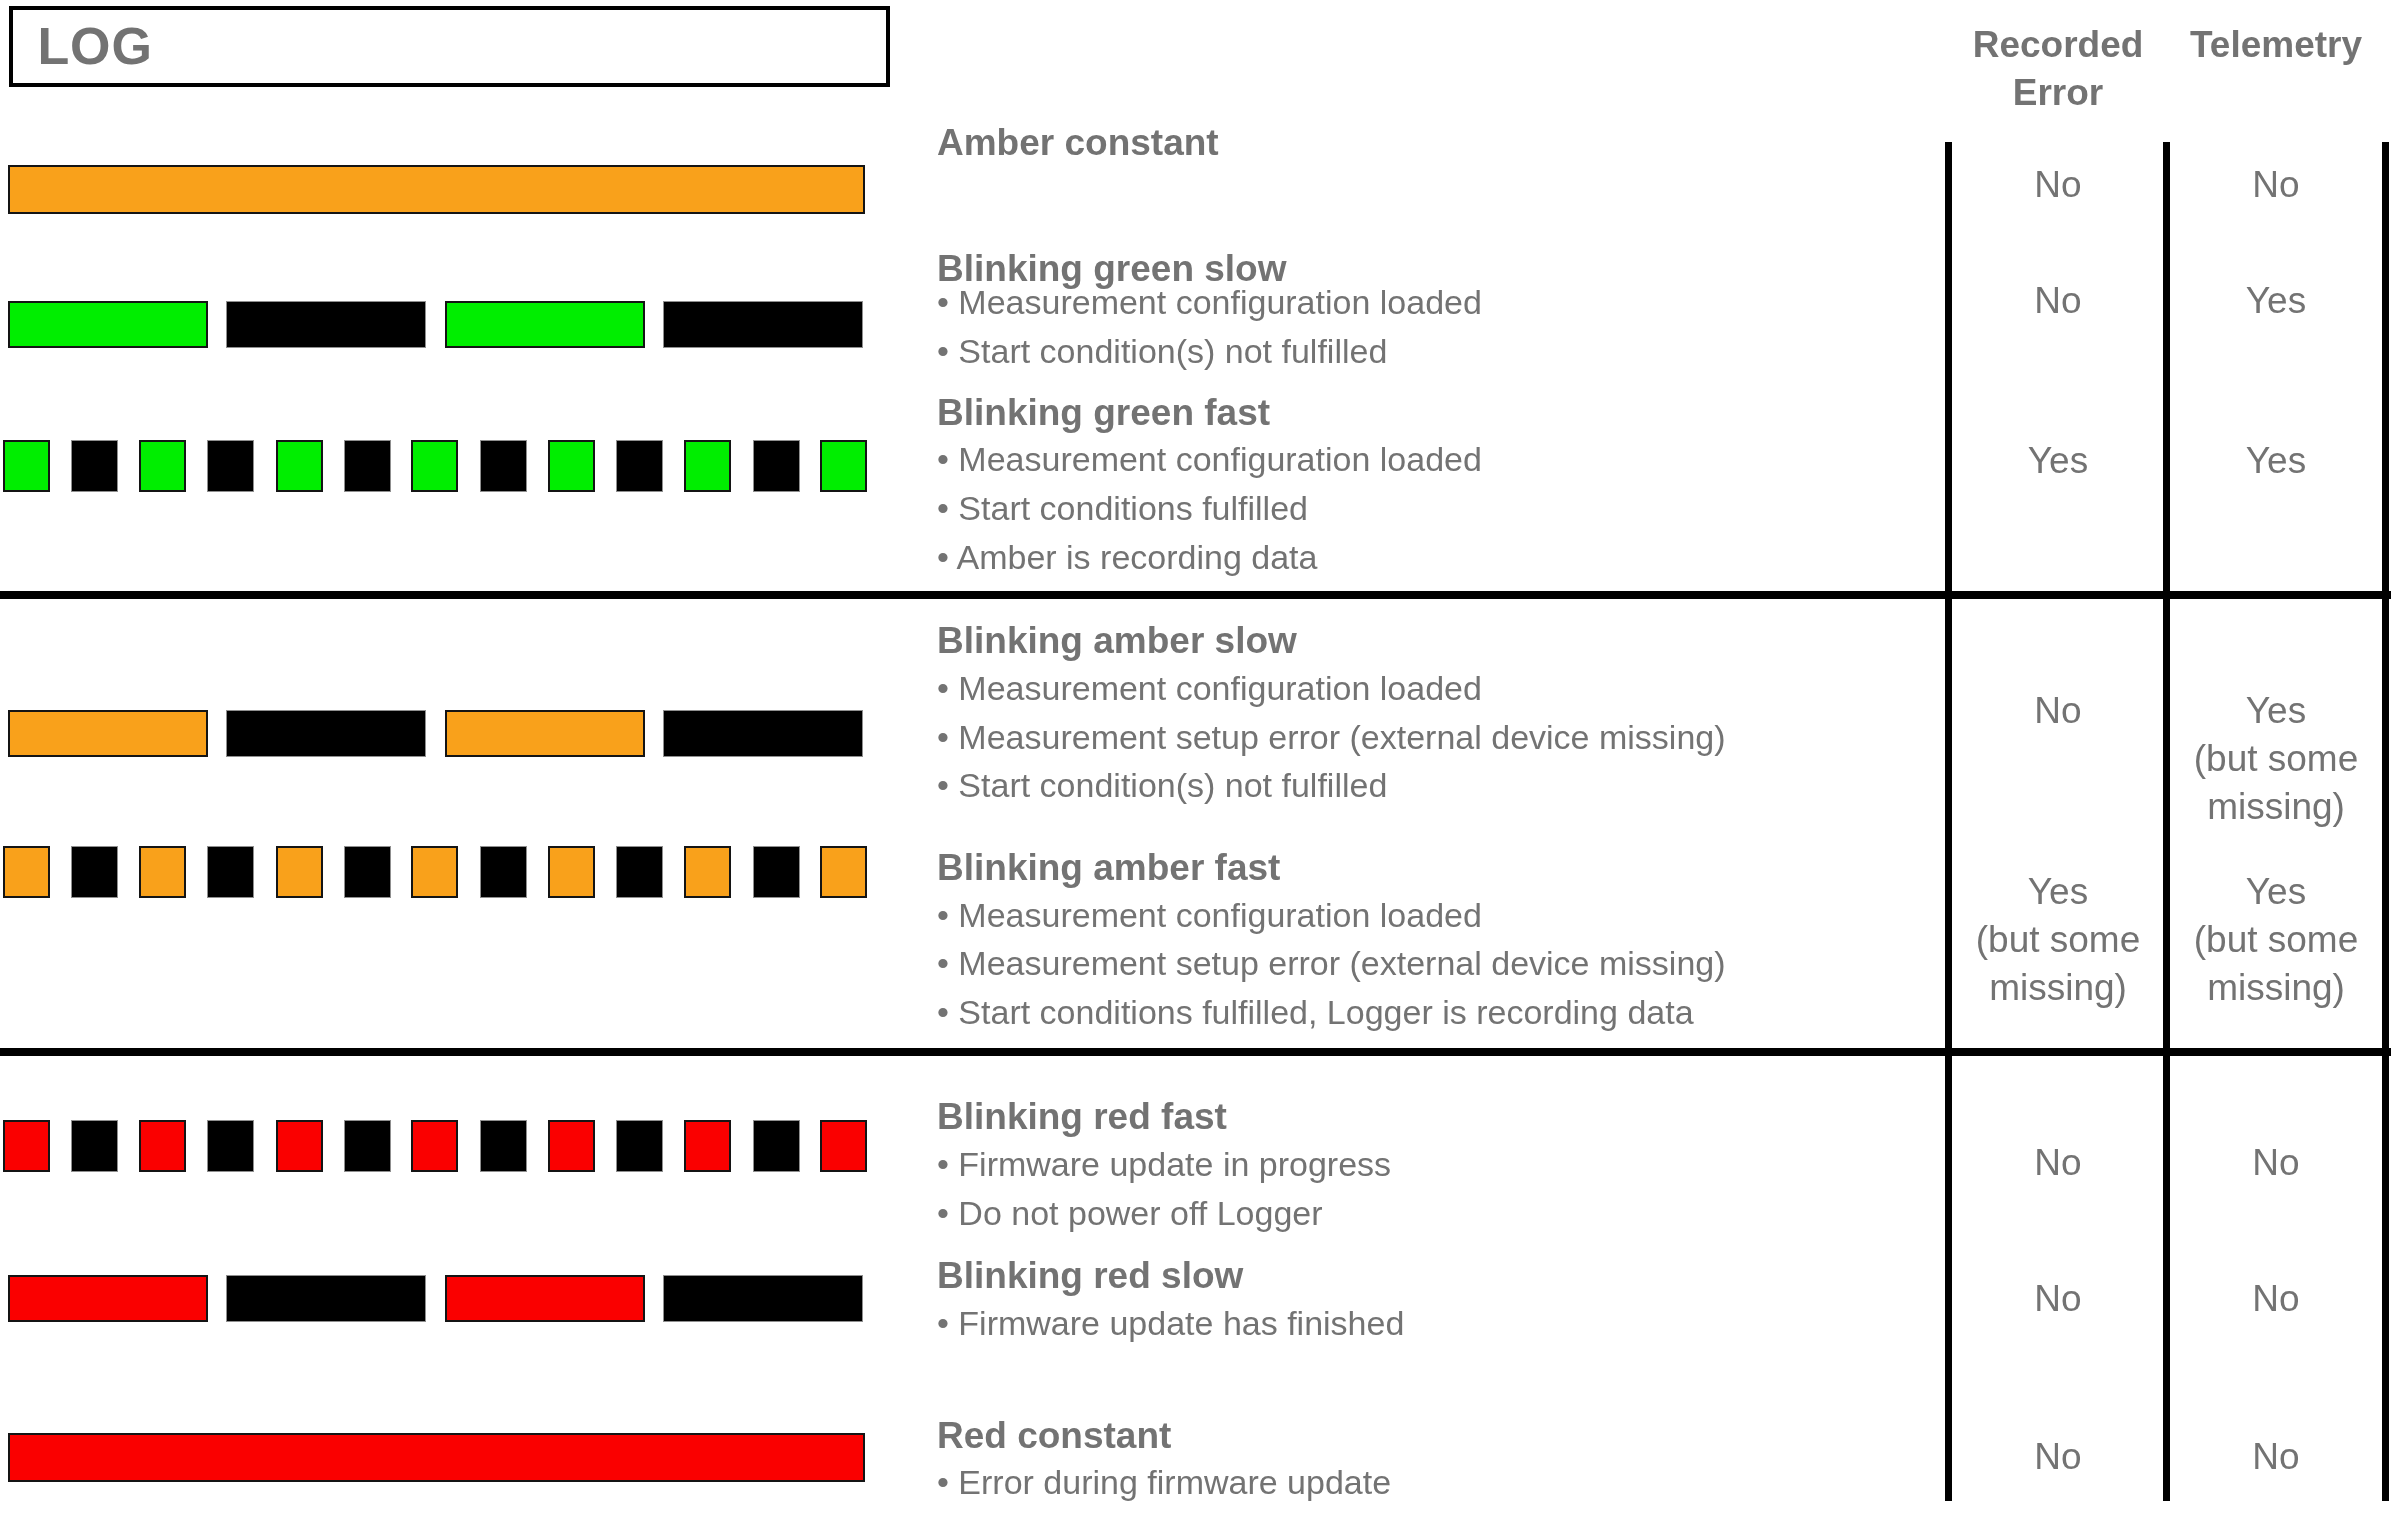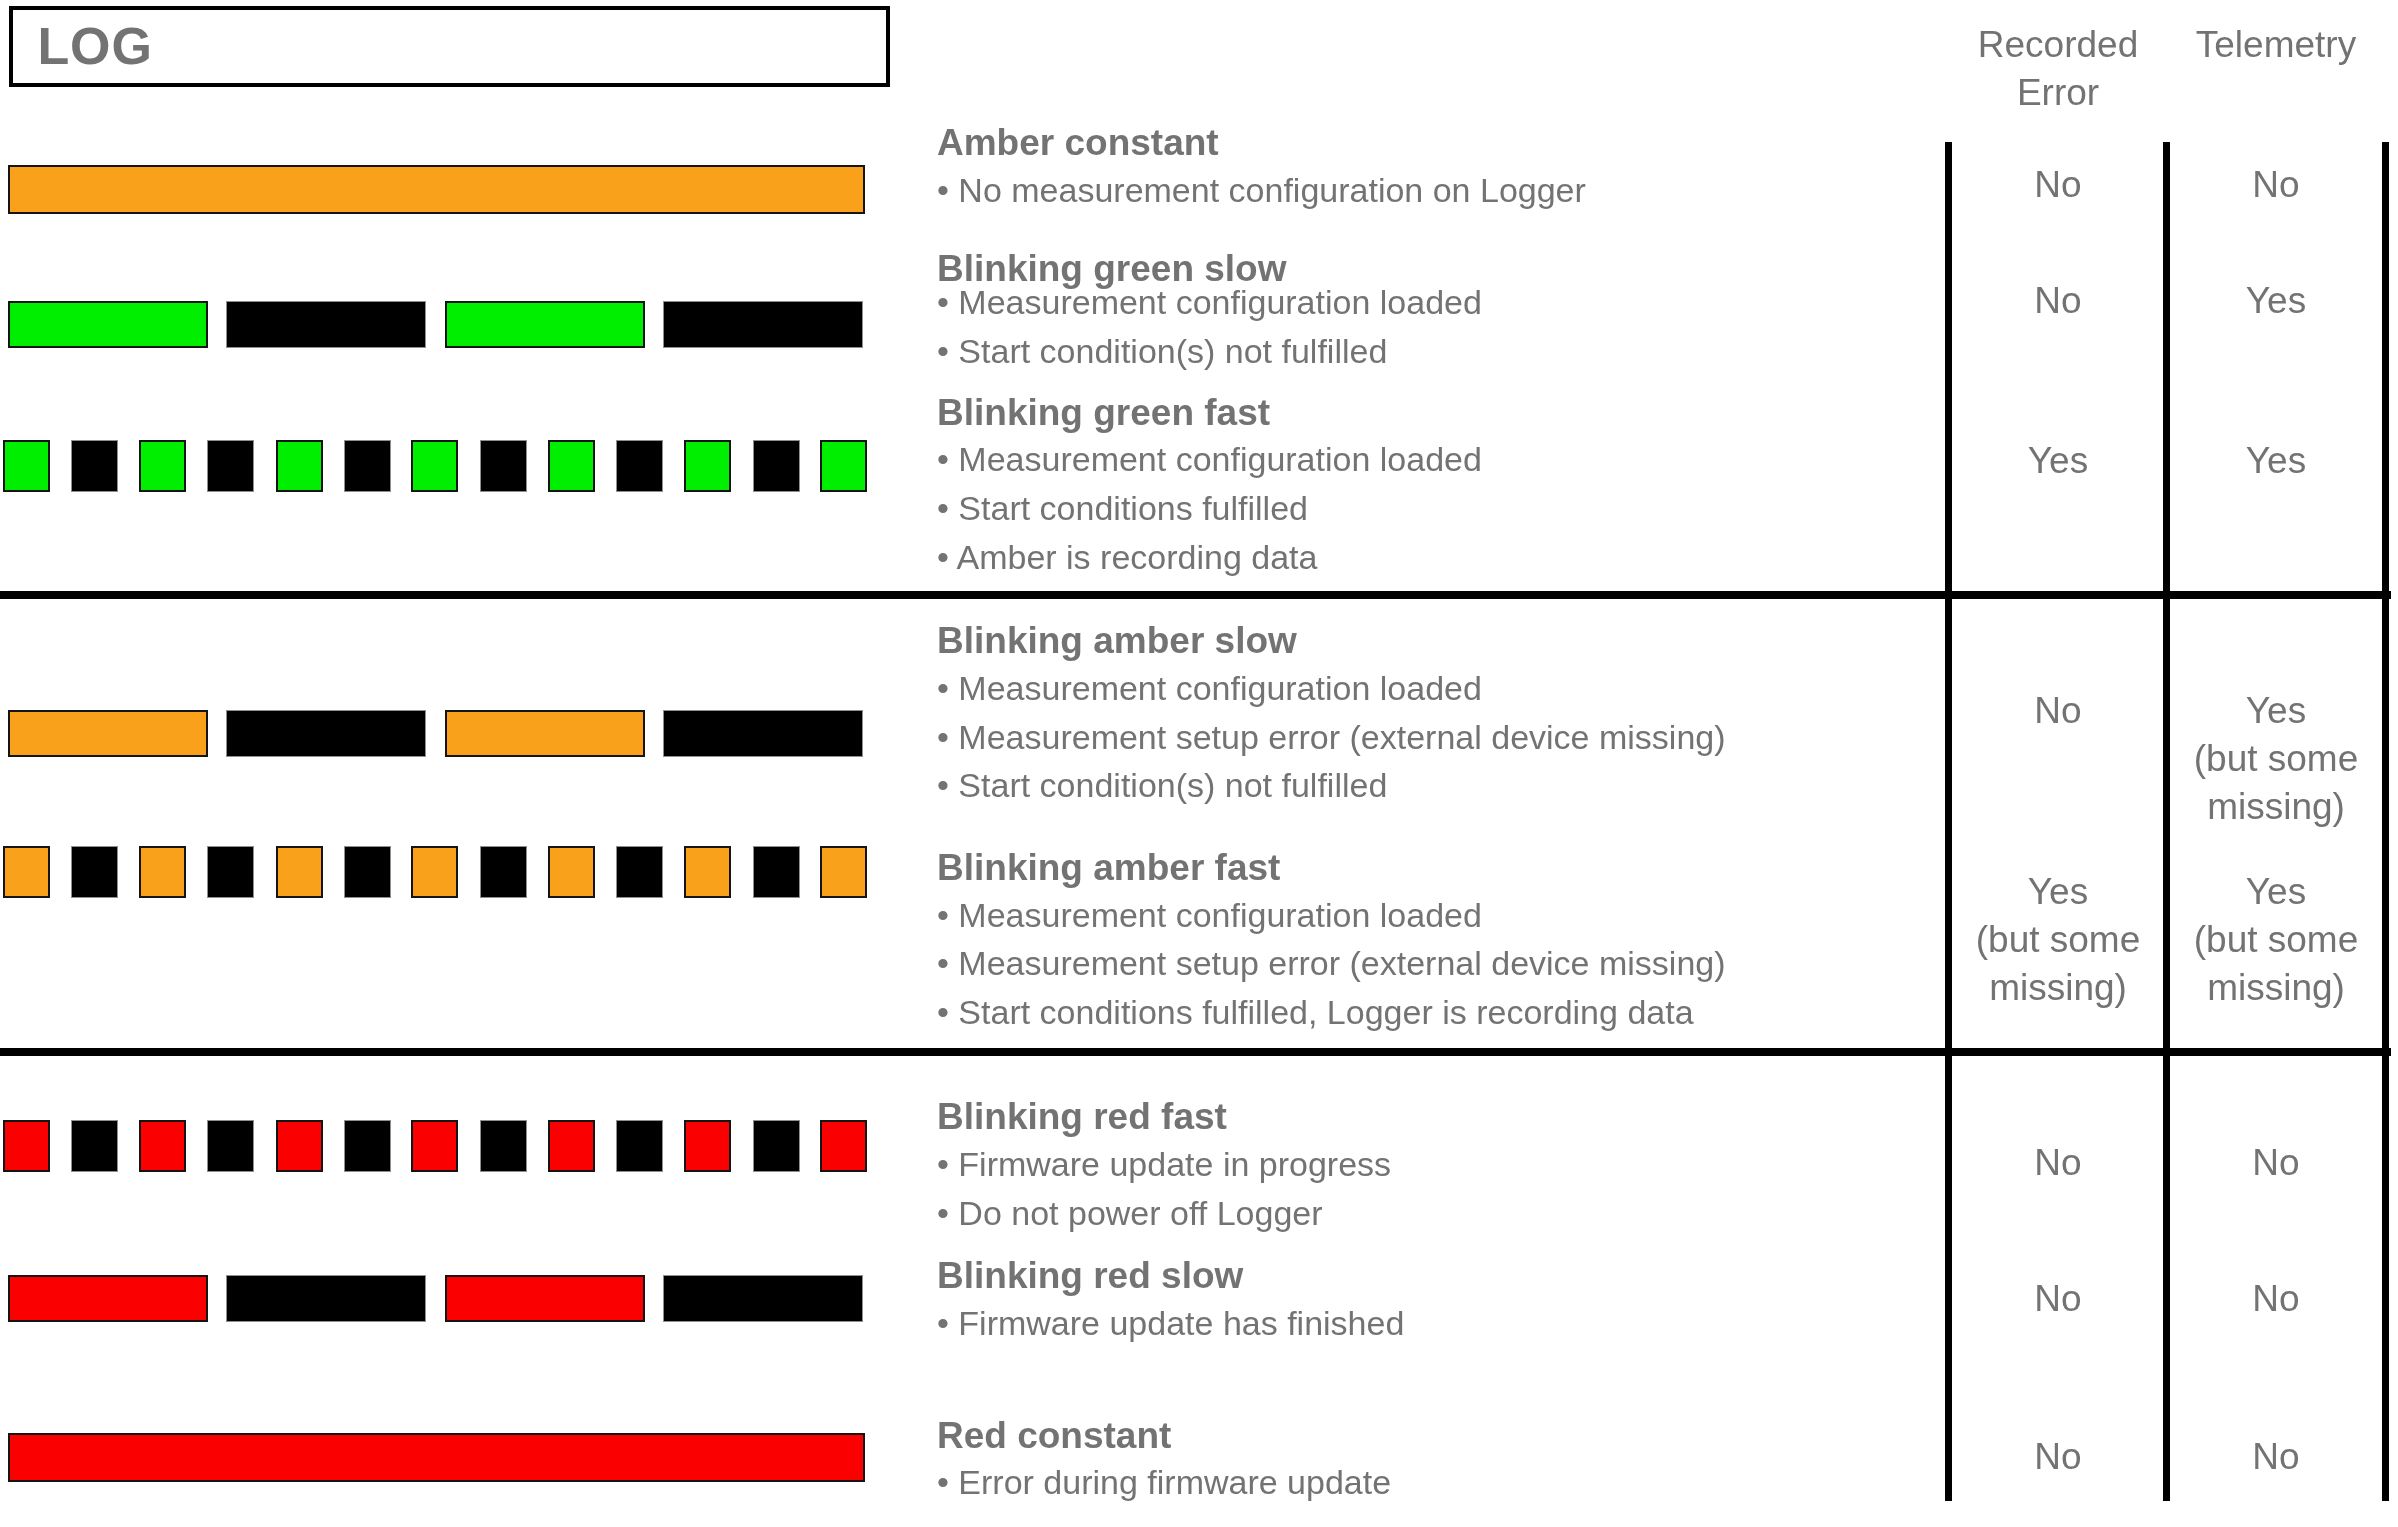--- a/index.html
+++ b/index.html
@@ -19,21 +19,21 @@
   .led-block{position:absolute;top:0;height:100%;}
   .led-on{border:2.8px solid #141414;}
   .led-off{background:#000;border:1.9px solid #8f8f8f;}
   
   .h{position:absolute;left:937px;font-size:37px;font-weight:bold;line-height:41px;white-space:nowrap;}
   .b{position:absolute;left:937px;font-size:34px;line-height:39px;white-space:nowrap;}
   
   .vline{position:absolute;top:142px;width:6.6px;height:1359px;background:#000;}
   .hdiv{position:absolute;left:0;width:2391px;height:7.5px;background:#000;}
   
-  .colhdr{position:absolute;width:212px;text-align:center;font-size:37px;font-weight:normal;line-height:43px;}
+  .colhdr{position:absolute;width:212px;text-align:center;font-size:37px;font-weight:bold;line-height:43px;}
   .val{position:absolute;width:212px;text-align:center;font-size:37px;line-height:48px;white-space:pre-line;}
   .c1{left:1952px;}
   .c2{left:2170px;}
 </style>
 </head>
 <body>
 
 <div id="canvas">
 
   <div class="log-box">
@@ -114,21 +114,20 @@
       <div class="led-block led-on" style="left: 0px; width: 200px; background: rgb(250, 0, 0);"></div>
       <div class="led-block led-off" style="left: 218px; width: 200px;"></div>
       <div class="led-block led-on" style="left: 437px; width: 200px; background: rgb(250, 0, 0);"></div>
       <div class="led-block led-off" style="left: 655px; width: 200px;"></div>
     </div>
   <div class="led-row" style="left: 7.5px; top: 1433px; width: 857px; height: 49px;">
       <div class="led-block led-on" style="left: 0px; width: 857px; background: rgb(250, 0, 0);"></div>
     </div>
 
   <div class="h" style="top:122px;">Amber constant</div>
-  <div class="b" style="top:171px;">• No measurement configuration on Logger</div>
   <div class="val c1" style="top:161px;">No</div>
   <div class="val c2" style="top:161px;">No</div>
 
   <div class="h" style="top:248px;text-align:center;">Blinking green slow</div>
   <div class="b" style="top:283px;">• Measurement configuration loaded</div>
   <div class="b" style="top:332px;">• Start condition(s) not fulfilled</div>
   <div class="val c1" style="top:277px;">No</div>
   <div class="val c2" style="top:277px;">Yes</div>
 
   <div class="h" style="top:392px;">Blinking green fast</div>

